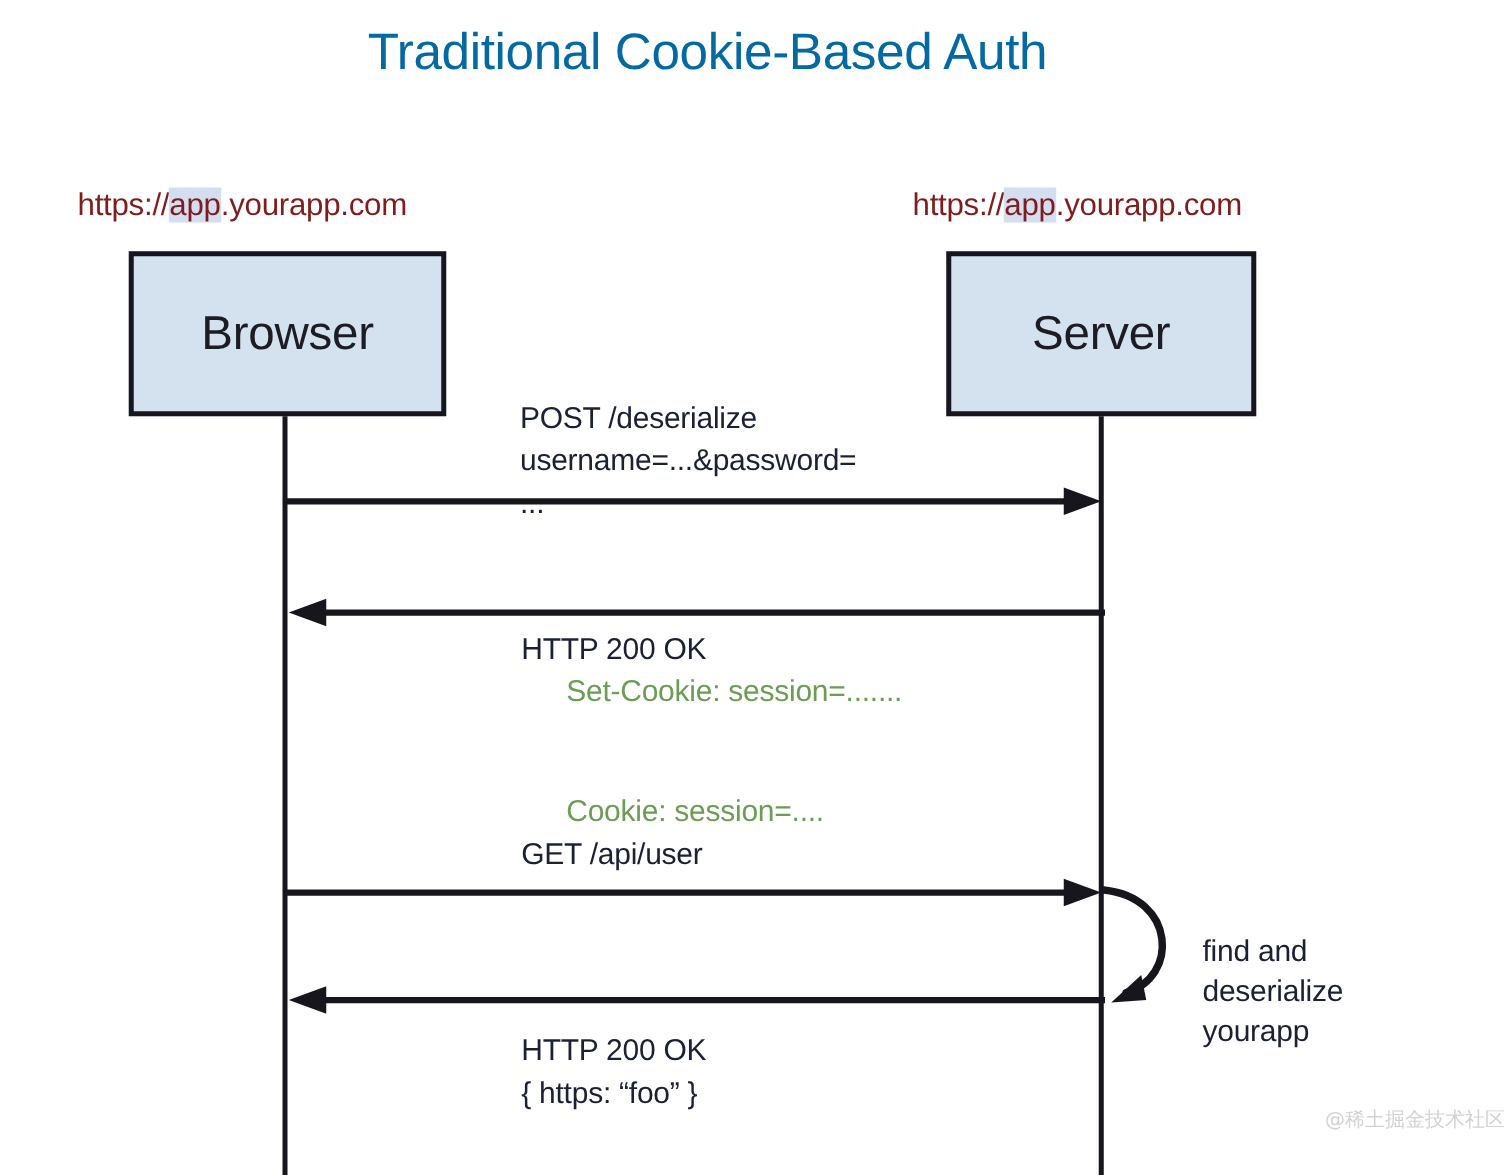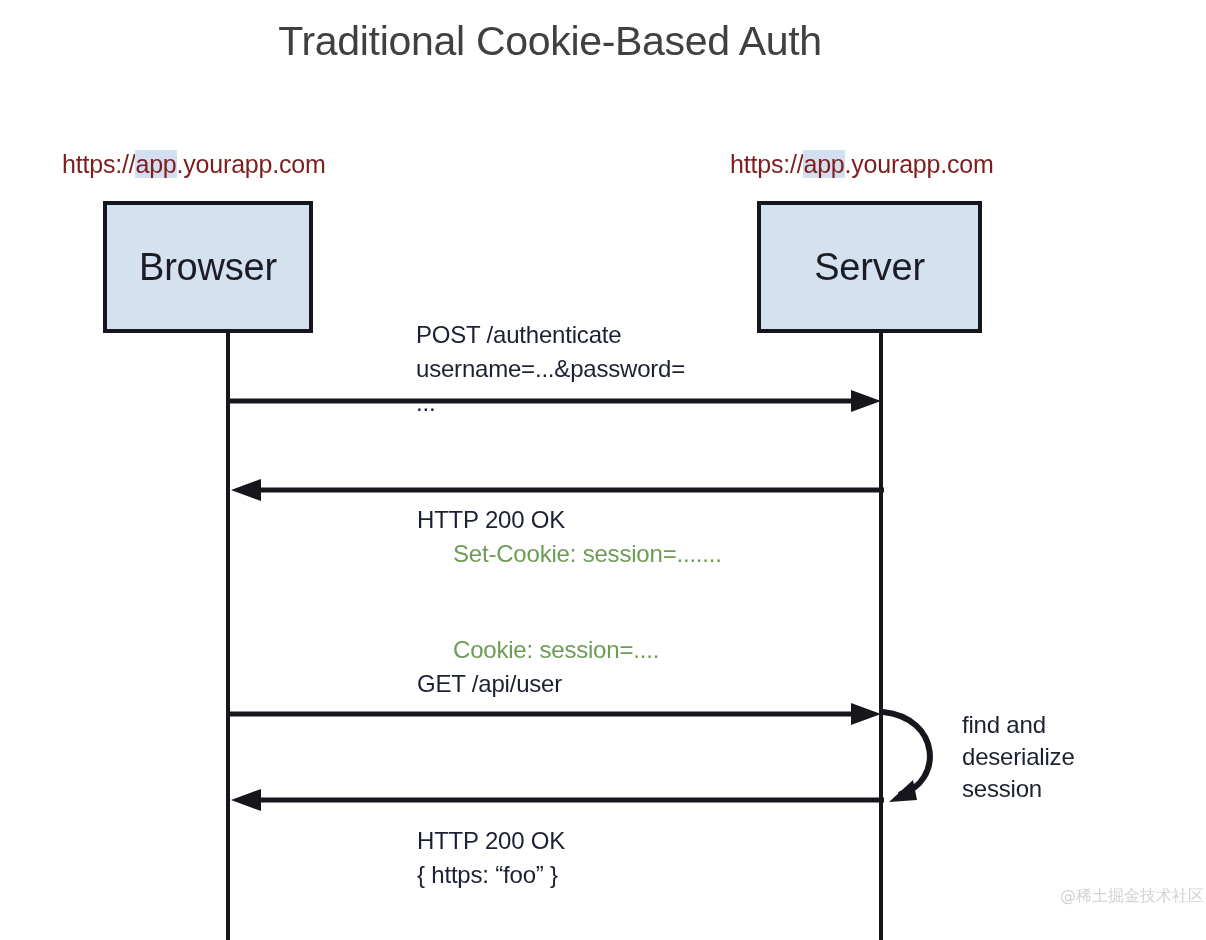--- a/index.html
+++ b/index.html
@@ -21,23 +21,24 @@
   
   .diagram-title {
     position: absolute;
     left: 0;
     top: 18px;
     width: 1100px;
     text-align: center;
     font-family: "Liberation Sans", sans-serif;
     font-size: 41px;
     font-weight: 400;
-    color: #404040;
+    color: #0369a1;
     letter-spacing: -0.3px;
     white-space: nowrap;
+    padding-left: 16px;
   }
 
   
   .endpoint-url {
     position: absolute;
     font-family: "Liberation Sans", sans-serif;
     font-size: 25px;
     color: #7f1d1d;
     white-space: nowrap;
     letter-spacing: -0.2px;
@@ -58,22 +59,22 @@
     align-items: center;
     justify-content: center;
   }
   .participant-label {
     font-family: "Liberation Sans", sans-serif;
     font-size: 38px;
     font-weight: 400;
     color: #1c1c24;
     letter-spacing: -0.2px;
   }
-  #box-browser { left: 103px; top: 201px; width: 210px; height: 132px; }
-  #box-server  { left: 757px; top: 201px; width: 225px; height: 132px; }
+  #box-browser { left: 103px; top: 201px; width: 254px; height: 132px; }
+  #box-server  { left: 757px; top: 201px; width: 248px; height: 132px; }
 
   
   .lifeline {
     position: absolute;
     width: 4px;
     background: #16161c;
   }
   #lifeline-browser { left: 226px; top: 333px; height: 607px; }
   #lifeline-server  { left: 879px; top: 333px; height: 607px; }
 
@@ -110,21 +111,21 @@
   #selfloop {
     position: absolute;
     left: 879px;
     top: 700px;
   }
   #selfloop svg { display: block; overflow: visible; }
 
   #label-selfloop {
     position: absolute;
     left: 962px;
-    top: 709px;
+    top: 746px;
     font-family: "Liberation Sans", sans-serif;
     font-size: 24px;
     line-height: 32px;
     color: #1c2033;
     white-space: nowrap;
     letter-spacing: -0.2px;
   }
   #label-selfloop .line { display: block; }
 
   
@@ -158,21 +159,21 @@
   </div>
 
   <div class="participant-box" id="box-server">
     <span class="participant-label">Server</span>
   </div>
 
   <div class="lifeline" id="lifeline-browser"></div>
   <div class="lifeline" id="lifeline-server"></div>
 
   <div class="msg-label" id="label-post">
-    <span class="line">POST /authenticate</span>
+    <span class="line">POST /deserialize</span>
     <span class="line">username=...&amp;password=</span>
   </div>
   <div class="msg-label" id="label-post-tail">
     <span class="line">...</span>
   </div>
 
   <div class="msg-arrow" style="left:226px; top:390px;">
     <svg width="660" height="22" viewBox="0 0 660 22">
       <line x1="2" y1="11" x2="630" y2="11" stroke="#16161c" stroke-width="5"></line>
       <polygon points="625,0 655,11 625,22" fill="#16161c"></polygon>
@@ -206,21 +207,21 @@
   <div id="selfloop">
     <svg width="90" height="110" viewBox="0 0 90 110">
       <path d="M 4 12 C 62 18, 64 82, 22 94" fill="none" stroke="#16161c" stroke-width="6" stroke-linecap="round"></path>
       <polygon points="34,80 10,102 38,100" fill="#16161c"></polygon>
     </svg>
   </div>
 
   <div id="label-selfloop">
     <span class="line">find and</span>
     <span class="line">deserialize</span>
-    <span class="line">session</span>
+    <span class="line">yourapp</span>
   </div>
 
   <div class="msg-arrow" style="left:226px; top:789px;">
     <svg width="660" height="22" viewBox="0 0 660 22">
       <line x1="30" y1="11" x2="658" y2="11" stroke="#16161c" stroke-width="5"></line>
       <polygon points="35,0 5,11 35,22" fill="#16161c"></polygon>
     </svg>
   </div>
 
   <div class="msg-label" id="label-resp2">

